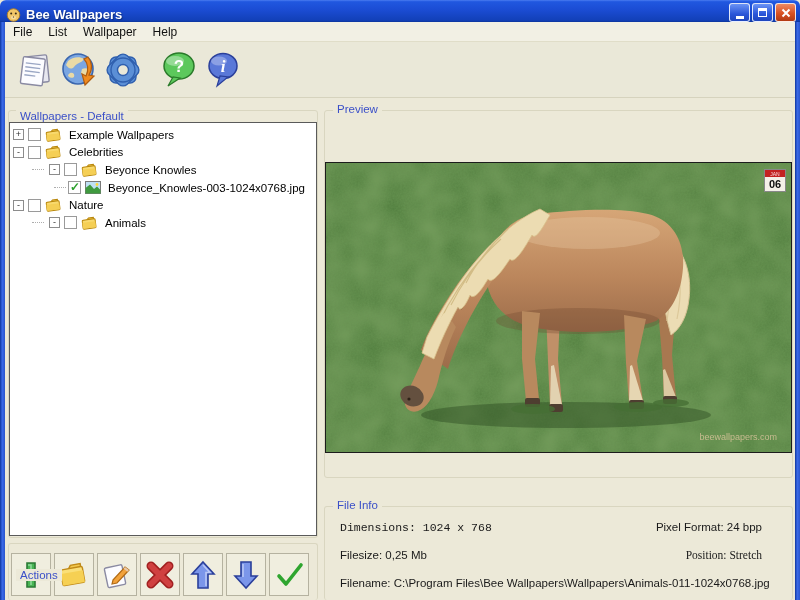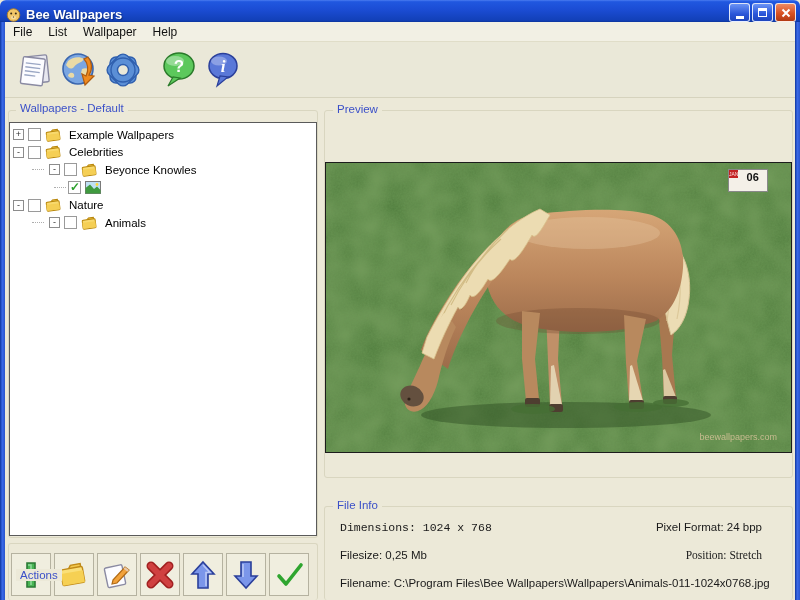--- a/index.html
+++ b/index.html
@@ -66,22 +66,22 @@
   
   .actions-row{position:absolute;left:11px;top:553px;display:flex;gap:3px;z-index:2;}
   .act-btn{width:40px;height:43px;background:#f0eedf;border:1px solid #b5b2a0;
     display:flex;align-items:center;justify-content:center;}
   
   .preview-img{
     position:absolute;left:325px;top:162px;width:467px;height:291px;z-index:2;
     border:1px solid #1c1c1c;background:#4d7a3b;
   }
   .preview-img svg{display:block;}
-  .cal-badge{position:absolute;right:23px;top:6px;width:40px;height:23px;background:#f4f0e8;
-    border:1px solid #888;z-index:4;display:flex;flex-direction:row;}
+  .cal-badge{position:absolute;right:5px;top:6px;width:22px;height:23px;background:#f4f0e8;
+    border:1px solid #888;z-index:4;display:flex;flex-direction:column;}
   .cal-top{height:8px;background:#c32222;color:#f9d9d9;font-size:5px;line-height:8px;text-align:center;overflow:hidden;}
   .cal-day{flex:1;font-size:11px;font-weight:bold;color:#111;text-align:center;line-height:14px;}
   .watermark{position:absolute;right:14px;bottom:10px;z-index:4;font-size:9px;color:rgba(215,195,155,.85);}
   
   .fi-text{position:absolute;font-size:11.5px;color:#1a1a1a;z-index:2;white-space:nowrap;}
 </style>
 </head>
 <body>
 
 <div class="window">
@@ -167,21 +167,21 @@
     <span class="tool-btn">
       <svg width="42" height="42" viewBox="0 0 42 42">
         <ellipse cx="21" cy="17" rx="14" ry="12.5" fill="#5a78d8" stroke="#2a3f9a" stroke-width="1.5"></ellipse>
         <ellipse cx="17" cy="12" rx="8" ry="4.5" fill="rgba(255,255,255,.3)"></ellipse>
         <path d="M18 27 L15 37 L26 28 Z" fill="#5a78d8" stroke="#2a3f9a" stroke-width="1.2"></path>
         <text x="21" y="23" font-family="Liberation Serif, serif" font-size="17" font-weight="bold" font-style="italic" fill="#fff" text-anchor="middle">i</text>
       </svg>
     </span>
   </div>
 
-  <span class="grouplabel" style="left:16px;top:102px;">Wallpapers - Default</span>
+  <span class="grouplabel" style="left:16px;top:110px;">Wallpapers - Default</span>
   <div class="groupline" style="left:8px;top:110px;width:310px;height:428px;"></div>
 
   <div class="treebox">
 
     <div class="trow">
       <span class="expander">+</span>
       <span class="cb"></span>
       <span class="ticon">
           <svg width="17" height="14" viewBox="0 0 17 14">
             <g transform="rotate(-7 8 7)">
@@ -231,20 +231,21 @@
         <span class="indent"></span>
       <span class="stub"></span>
       <span class="cb checked"></span>
       <span class="ticon">
           <svg width="16" height="13" viewBox="0 0 16 13">
             <rect x=".5" y=".5" width="15" height="12" fill="#bfe0f4" stroke="#7a7a7a"></rect>
             <path d="M.5 7 L5 3.5 L9 8 L12 5.5 L15.5 9 L15.5 12.5 L.5 12.5 Z" fill="#3f9a3f"></path>
             <circle cx="12" cy="3.5" r="1.4" fill="#ffd83a"></circle>
           </svg>
         </span>
+      <span class="tlabel">Beyonce_Knowles-003-1024x0768.jpg</span>
     </div>
 
     <div class="trow">
       <span class="expander">-</span>
       <span class="cb"></span>
       <span class="ticon">
           <svg width="17" height="14" viewBox="0 0 17 14">
             <g transform="rotate(-7 8 7)">
               <path d="M2 4 L6 4 L8 2 L13 2 L13 4" fill="#f3c84e" stroke="#b8860b" stroke-width="1"></path>
               <rect x="1.5" y="3.5" width="13" height="9" rx="1" fill="#f9da6e" stroke="#b8860b" stroke-width="1"></rect>

